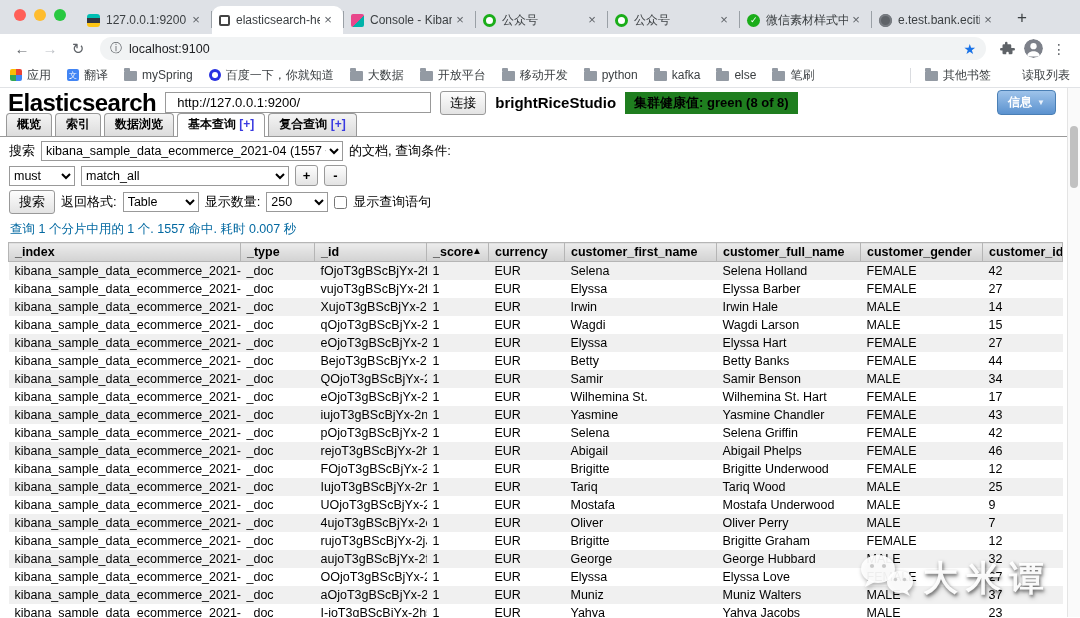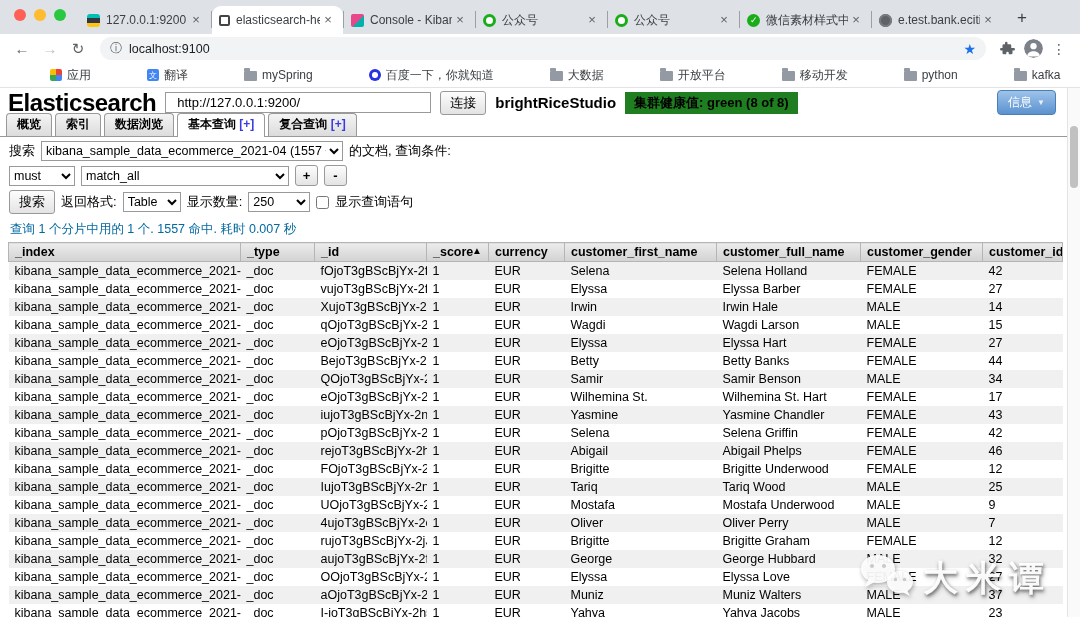--- a/index.html
+++ b/index.html
@@ -37,21 +37,21 @@
     align-items:center; padding:0 10px; font-size:12.5px; color:#202124; gap:7px; margin:0 6px; }
   .omni-info { color:#5f6368; font-size:12px; }
   .omni-url { flex:1; }
   .omni-star { color:#1a73e8; font-size:14px; }
   .chrome-ico { width:22px; height:22px; display:flex; align-items:center; justify-content:center; }
   .avatar-wrap { width:19px; height:19px; border-radius:50%; overflow:hidden; }
   .dots { color:#5f6368; font-size:14px; letter-spacing:0; }
 
   .bookmarks { height:25px; background:#fff; border-bottom:1px solid #e1e3e6; display:flex;
     align-items:center; padding:0 10px; font-size:12px; color:#3c4043; gap:16px; }
-  .bm-item { display:flex; align-items:center; gap:5px; white-space:nowrap;margin-left:40px; }
+  .bm-item { display:flex; align-items:center; gap:5px; white-space:nowrap; }
   .bm { width:12px; height:12px; flex:none; }
   .bm-folder { width:13px; height:10px; background:#939aa3; border-radius:1px; position:relative; margin-top:2px; }
   .bm-folder::before { content:""; position:absolute; top:-3px; left:0; width:6px; height:3px; background:#939aa3; border-radius:1px 1px 0 0; }
   .bm-apps { background:conic-gradient(#ea4335 0 90deg,#4285f4 90deg 180deg,#34a853 180deg 270deg,#fbbc05 270deg 360deg); border-radius:2px; }
   .bm-translate { background:#4285f4; border-radius:2px; position:relative; }
   .bm-translate::after { content:"文"; position:absolute; color:#fff; font-size:8px; left:2px; top:1px; }
   .bm-baidu { background:#2932e1; border-radius:50%; position:relative; }
   .bm-baidu::after { content:""; position:absolute; left:3px; top:3px; width:6px; height:6px;
     border-radius:50% 50% 40% 40%; background:#fff; }
   .bm-right { margin-left:auto; display:flex; gap:14px; align-items:center; }
@@ -61,36 +61,36 @@
   .content { position:relative; height:529px; background:#fff; overflow:hidden; }
   .es-header { display:flex; align-items:center; gap:9px; padding:3px 8px 2px 8px; height:28px; }
   .es-title { font-size:24px; font-weight:800; letter-spacing:-0.5px; color:#000; }
   .es-endpoint { width:266px; height:21px; border:1px solid #999; font-size:13px; padding:1px 11px;
     font-family:"Liberation Sans",sans-serif; }
   .btn { border:1px solid #999; background:linear-gradient(#fdfdfd,#e3e3e3); border-radius:3px;
     font-size:13px; padding:2px 9px; font-family:"Liberation Sans",sans-serif; }
   .cluster-name { font-weight:bold; font-size:15px; }
   .health-badge { background:#1f7e1f; color:#000; font-weight:bold; font-size:13px; padding:2px 9px; }
   .btn-info { margin-left:auto; margin-right:16px; background:linear-gradient(#9ec3ea,#5b92cf);
-    border:1px solid #4a7fb5; color:#fff; font-weight:normal; font-size:12px; padding:3px 10px;
+    border:1px solid #4a7fb5; color:#fff; font-weight:bold; font-size:12px; padding:3px 10px;
     border-radius:4px; display:flex; align-items:center; gap:5px; }
   .btn-info .arr { font-size:8px; color:#e8f1fb; }
 
   .es-tabs { display:flex; gap:3px; padding:0 6px; border-bottom:1px solid #999; height:21px; align-items:flex-end; }
   .estab { background:linear-gradient(#f4f4f4,#dcdcdc); border:1px solid #999; border-bottom:none;
     border-radius:4px 4px 0 0; padding:2px 10px 3px 10px; font-size:12px; font-weight:bold; white-space:nowrap; }
   .estab.active { background:#fff; position:relative; top:1px; padding-bottom:4px; }
   .estab .plus { color:#3a3ae0; }
 
   .qform { padding:4px 9px 0 9px; font-size:13px; }
   .qline { display:flex; align-items:center; gap:6px; margin-bottom:4px; }
   select { border:1px solid #999; height:20px; font-size:12.5px; background:#fff;
     font-family:"Liberation Sans",sans-serif; }
   .sel-index { width:302px; } .sel-bool { width:66px; } .sel-clause { width:208px; }
-  .sel-format { width:58px; } .sel-size { width:62px; }
+  .sel-format { width:76px; } .sel-size { width:62px; }
   .btn-sq { width:23px; height:21px; padding:0; font-weight:bold; }
   .summary { font-size:12.5px; padding:3px 0 4px 1px; color:#0369a1; }
   .chk-label { font-size:13px; }
 
   
   .result-table { border-collapse:collapse; table-layout:fixed; width:1054px; margin-left:8px; }
   .result-table th { background:linear-gradient(#ececec,#d2d2d2); border:1px solid #b5b5b5;
     font-size:12.5px; text-align:left; padding:0 6px; white-space:nowrap; overflow:hidden; height:19px; }
   .result-table th .sort { float:right; font-size:10px; margin-left:4px; }
   .result-table td { font-size:12.5px; padding:2px 6px; white-space:nowrap; overflow:hidden; height:18px; }

